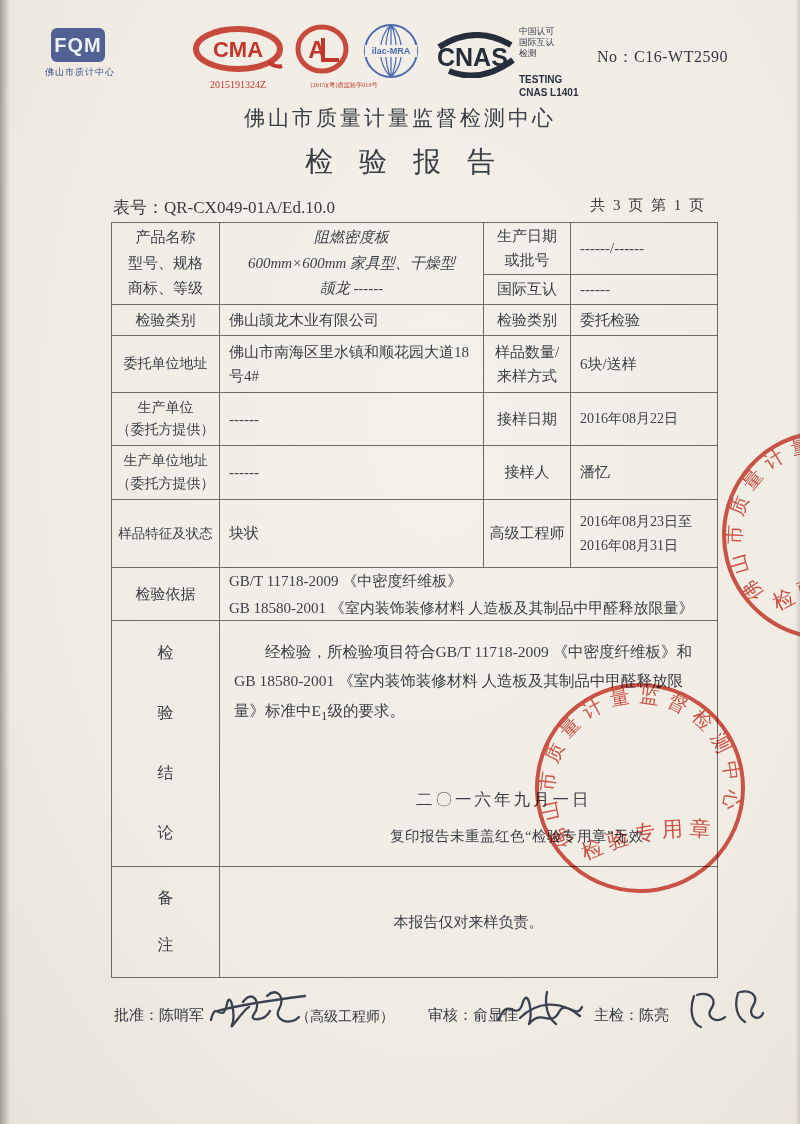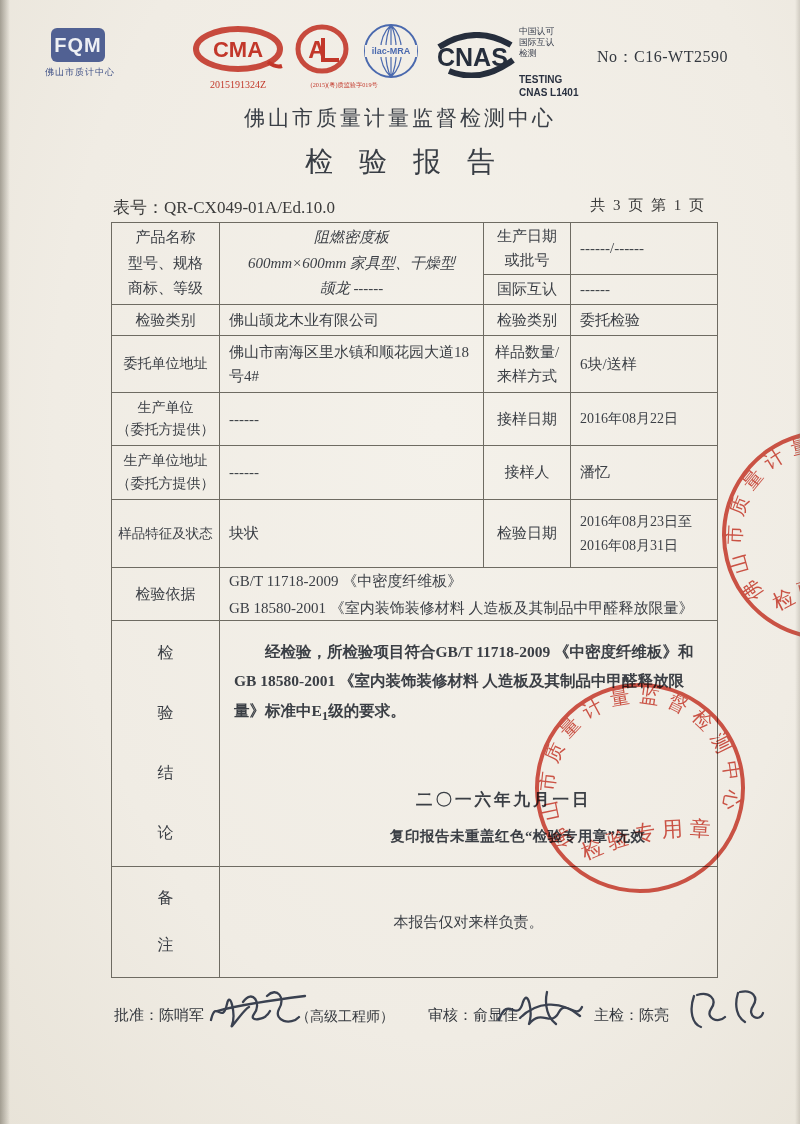--- a/index.html
+++ b/index.html
@@ -33,21 +33,21 @@
     border-top:1px solid #6e6b62;border-left:1px solid #6e6b62;z-index:2;}
   .cell{border-right:1px solid #6e6b62;border-bottom:1px solid #6e6b62;font-size:15px;
     display:flex;align-items:center;box-sizing:border-box;overflow:hidden;color:#3b3f45;}
   .lbl{justify-content:center;text-align:center;}
   .col{flex-direction:column;justify-content:center;}
   .val{padding-left:9px;padding-right:4px;}
   .center{justify-content:center;text-align:center;padding-left:0;}
   .lh{line-height:1.7;}
   .small{font-size:14px;}
   .basis-val{align-items:flex-start;line-height:1.8;padding-top:2px;}
-  .concl-body{position:relative;display:block;padding:16px 16px 0 14px;font-weight:bold;}
+  .concl-body{position:relative;display:block;padding:16px 16px 0 14px;}
   .concl-text{margin:0;font-size:15.5px;line-height:1.9;text-indent:2em;}
   .concl-date{position:absolute;left:196px;top:168px;font-size:16.5px;letter-spacing:3px;}
   .concl-note{position:absolute;left:170px;top:206px;font-size:14.5px;letter-spacing:.5px;}
   .vlabel{flex-direction:column;justify-content:space-between;padding:22px 0;}
   .vlabel-sm{flex-direction:column;justify-content:center;gap:26px;padding:0;}
   
   .sig-row{font-size:15px;color:#34383e;}
   .sig-svg{position:absolute;z-index:6;}
   
   .stamp{position:absolute;mix-blend-mode:multiply;opacity:.85;z-index:30;pointer-events:none;}
@@ -167,21 +167,21 @@
     <div class="cell lbl col" style="grid-area:6/1/7/2;line-height:1.6;font-size:14px;">
       <span>生产单位地址</span>
       <span>（委托方提供）</span>
     </div>
     <div class="cell val" style="grid-area:6/2/7/3;">------</div>
     <div class="cell lbl" style="grid-area:6/3/7/4;">接样人</div>
     <div class="cell val" style="grid-area:6/4/7/5;">潘忆</div>
 
     <div class="cell lbl" style="grid-area:7/1/8/2;font-size:13.5px;">样品特征及状态</div>
     <div class="cell val" style="grid-area:7/2/8/3;">块状</div>
-    <div class="cell lbl" style="grid-area:7/3/8/4;">检验日期</div>
+    <div class="cell lbl" style="grid-area:7/3/8/4;">高级工程师</div>
     <div class="cell val col small" style="grid-area:7/4/8/5;align-items:flex-start;line-height:1.7;">
       <span>2016年08月23日至</span>
       <span>2016年08月31日</span>
     </div>
 
     <div class="cell lbl" style="grid-area:8/1/9/2;">检验依据</div>
     <div class="cell val col basis-val" style="grid-area:8/2/9/5;">
       <span>GB/T 11718-2009 《中密度纤维板》</span>
       <span>GB 18580-2001 《室内装饰装修材料  人造板及其制品中甲醛释放限量》</span>
     </div>

